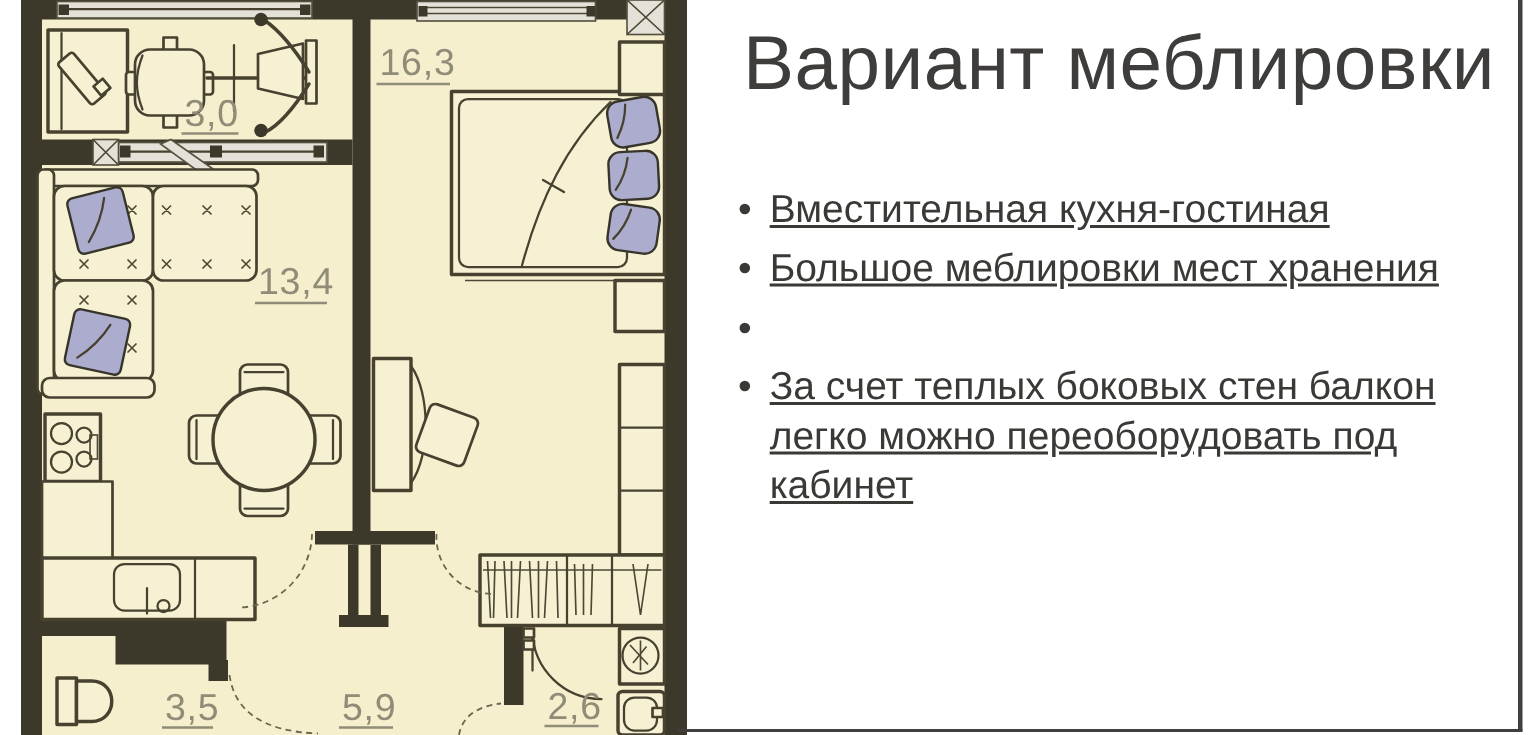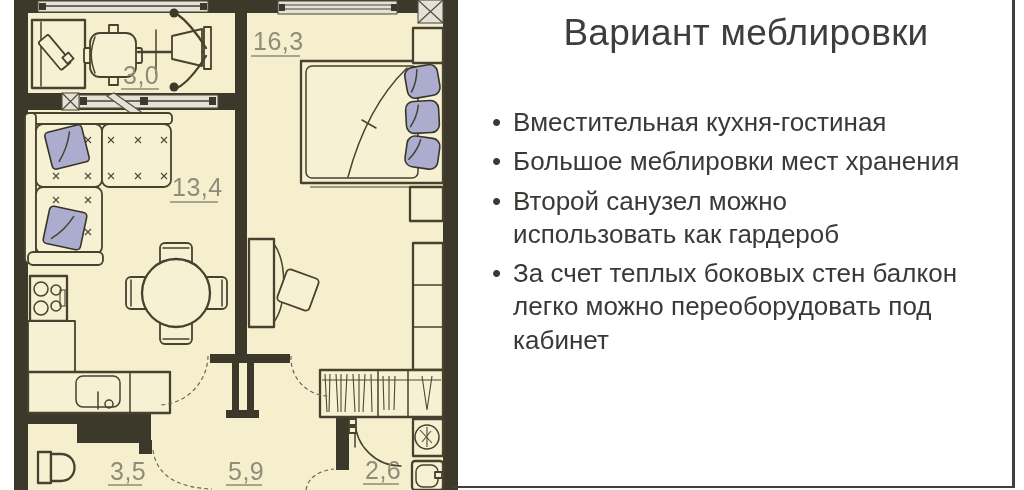--- a/index.html
+++ b/index.html
@@ -17,24 +17,24 @@
   .ln {fill:none;stroke:#47412f;stroke-width:1.5;stroke-linecap:round;stroke-linejoin:round;}
   .ln2{fill:none;stroke:#47412f;stroke-width:2.3;stroke-linecap:round;}
   .thin{fill:none;stroke:#4d4735;stroke-width:1.1;}
   .pw {fill:#abacce;stroke:#37352a;stroke-width:1.6;stroke-linejoin:round;}
   .win{fill:#e4e2d8;stroke:#55513f;stroke-width:1.1;}
   .dash{fill:none;stroke:#6b6652;stroke-width:1.2;stroke-dasharray:4 3;}
   .lbl{fill:#8f8c77;font-family:"Liberation Sans",sans-serif;font-size:25px;letter-spacing:0.5px;}
   .ul {stroke:#8f8c77;stroke-width:1.6;}
   
   .content{position:absolute;left:478px;top:12px;width:536px;}
-  .title{font-size:37px;color:#3e3d3b;text-align:center;letter-spacing:0.3px;}
+  .title{font-size:51px;color:#3e3d3b;text-align:center;letter-spacing:0.3px;}
   .bullets{list-style:none;margin:52px 0 0 14px;padding:0;}
   .bullets li{display:flex;gap:12px;font-size:26px;line-height:1.28;color:#3a3936;margin-bottom:6px;}
-  .bullets .txt{white-space:pre-line;}
+  .bullets .txt{white-space:pre-line;text-decoration:underline;}
   .marker{flex:0 0 auto;color:#3a3936;}
   .edge-right{position:absolute;left:1012px;top:0;width:3px;height:487px;background:#3f3f3f;}
   .edge-bottom{position:absolute;left:452px;top:486px;width:563px;height:2px;background:#3f3f3f;}
 </style>
 </head>
 <body>
 
 <div class="stage">
 
   <svg class="plan" viewBox="0 0 448 490">
@@ -270,22 +270,20 @@
       <li>
         <span class="marker">•</span>
         <span class="txt">Вместительная кухня-гостиная</span>
       </li>
       <li>
         <span class="marker">•</span>
         <span class="txt">Большое меблировки мест хранения</span>
       </li>
       <li>
         <span class="marker">•</span>
-        <span class="txt">Второй санузел можно
-использовать как гардероб</span>
       </li>
       <li>
         <span class="marker">•</span>
         <span class="txt">За счет теплых боковых стен балкон
 легко можно переоборудовать под
 кабинет</span>
       </li>
     </ul>
   </div>
 

